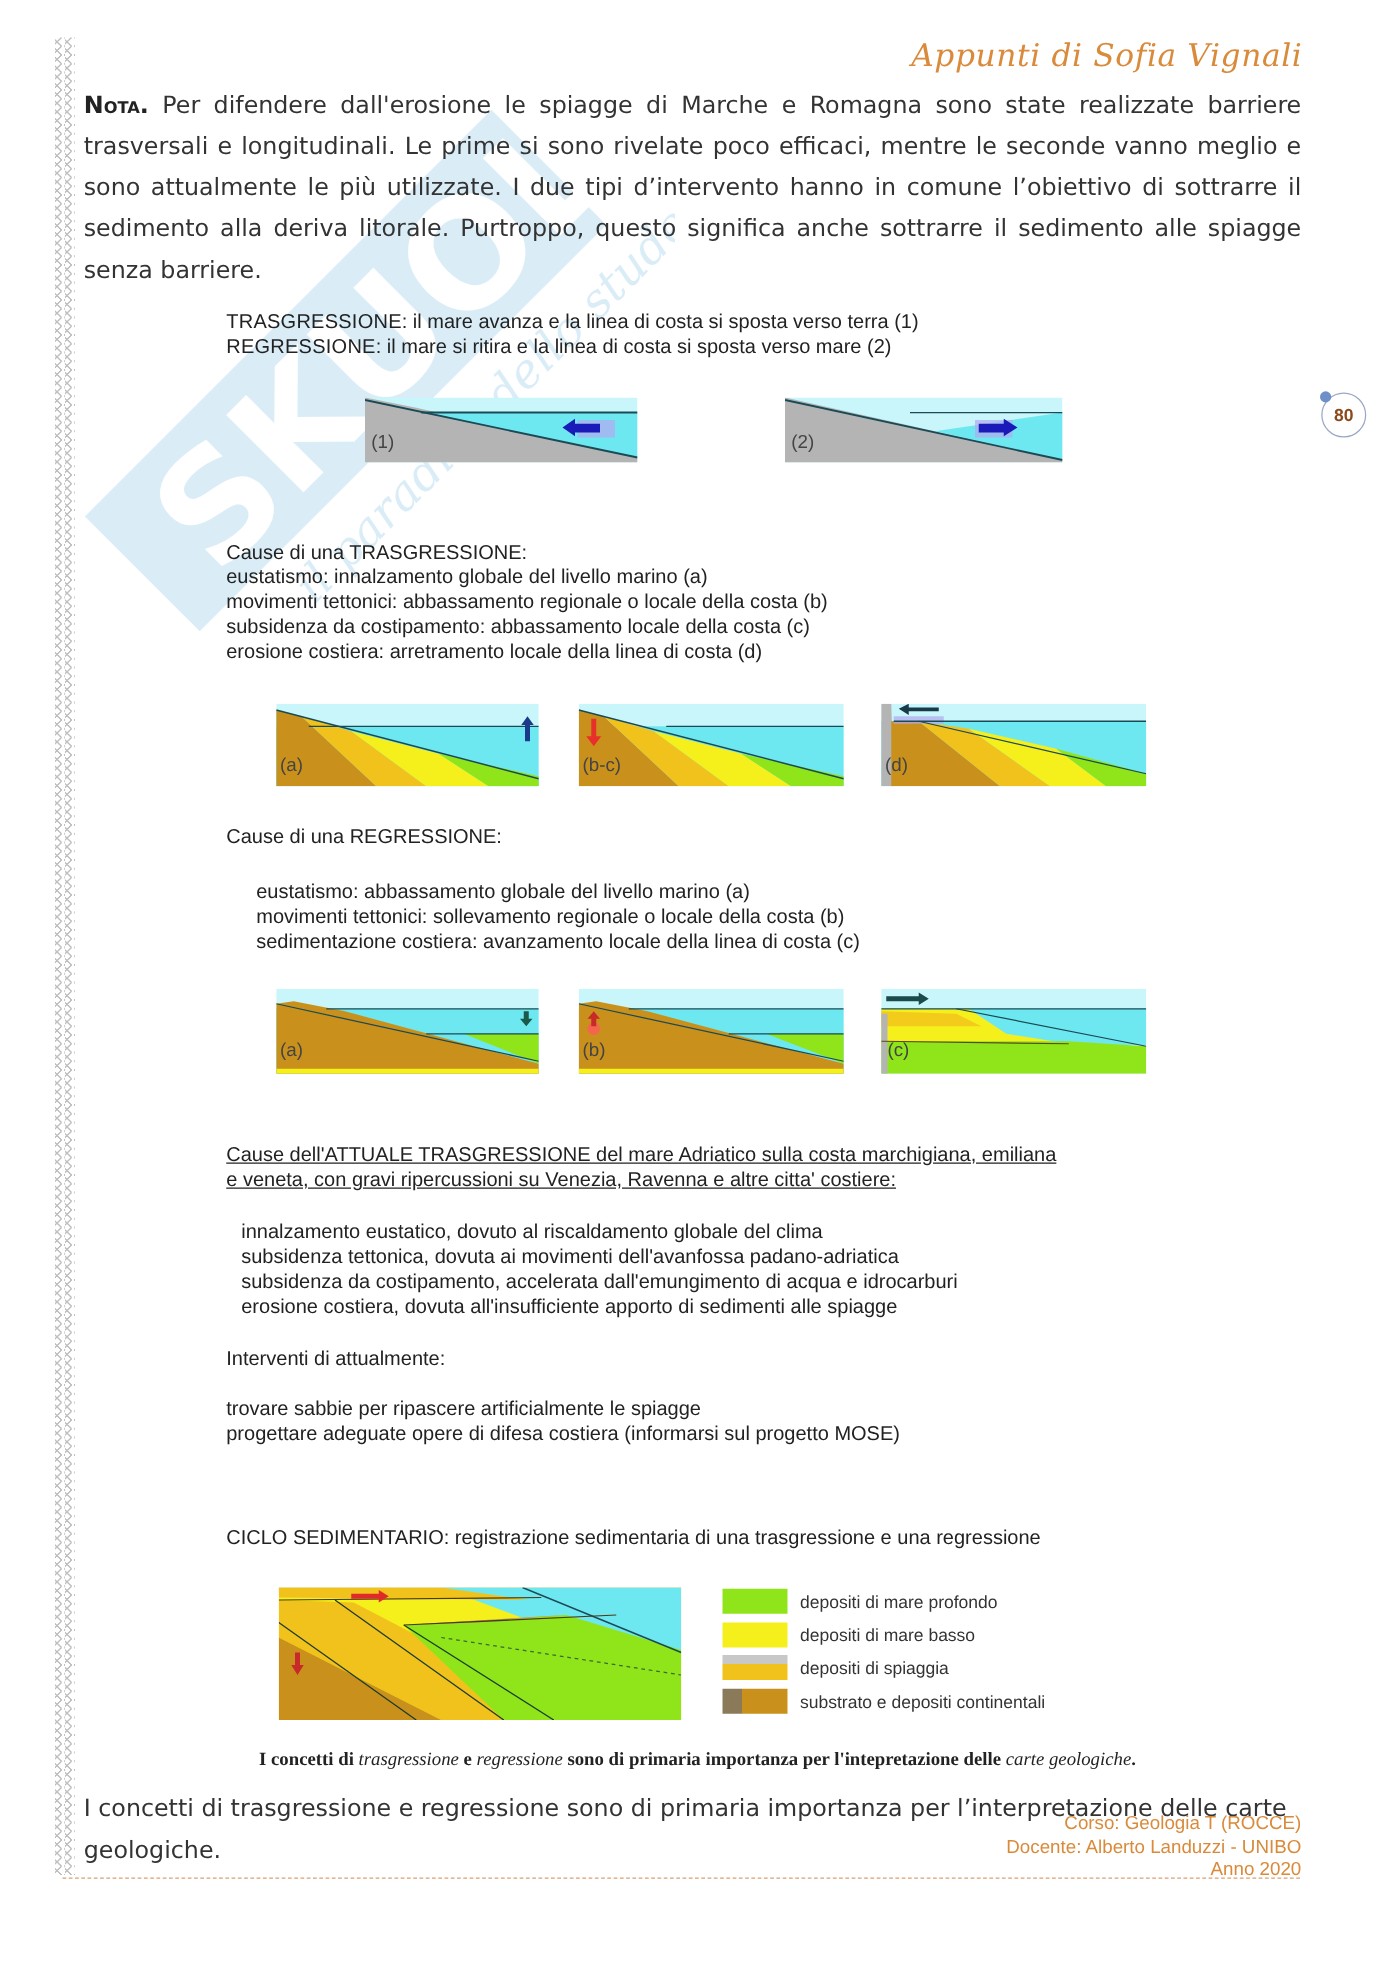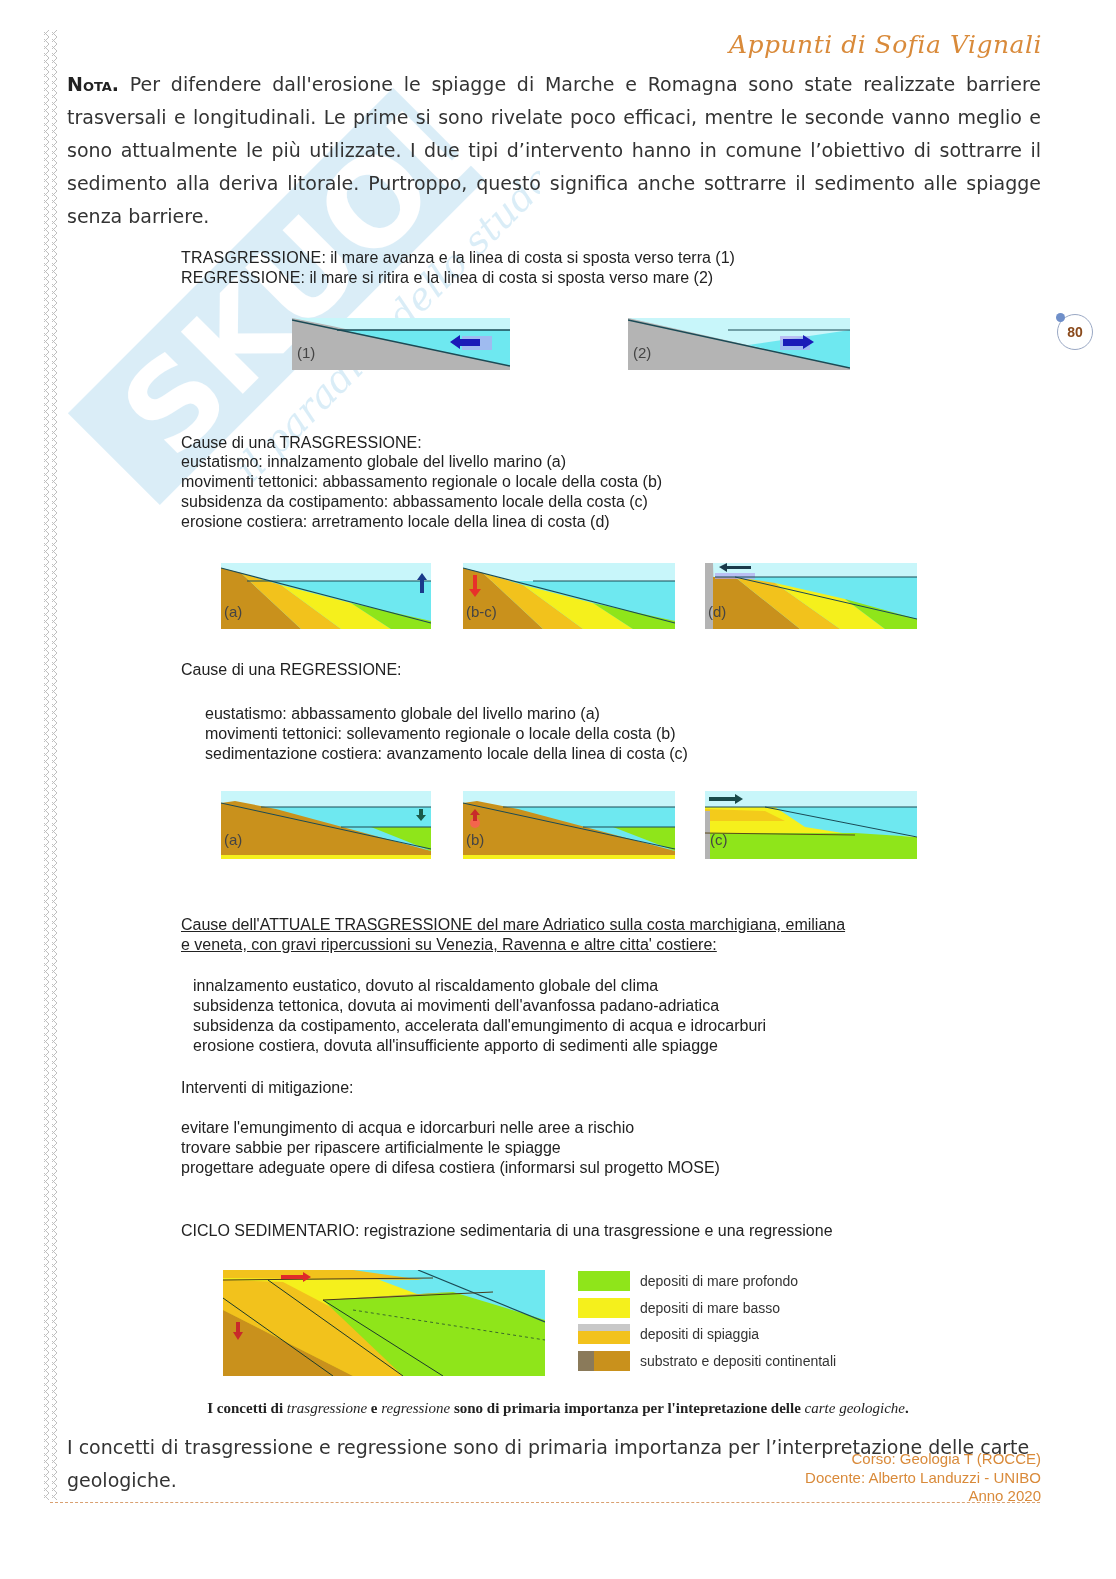--- a/index.html
+++ b/index.html
@@ -177,23 +177,22 @@
   <div>Cause dell'ATTUALE TRASGRESSIONE del mare Adriatico sulla costa marchigiana, emiliana</div>
   <div>e veneta, con gravi ripercussioni su Venezia, Ravenna e altre citta' costiere:</div>
 </div>
 <div class="fig-text" style="top:976px;margin-left:12px;">
   <div>innalzamento eustatico, dovuto al riscaldamento globale del clima</div>
   <div>subsidenza tettonica, dovuta ai movimenti dell'avanfossa padano-adriatica</div>
   <div>subsidenza da costipamento, accelerata dall'emungimento di acqua e idrocarburi</div>
   <div>erosione costiera, dovuta all'insufficiente apporto di sedimenti alle spiagge</div>
 </div>
 
-<div class="fig-text" style="top:1078px;">Interventi di mitigazione:</div>
+<div class="fig-text" style="top:1078px;">Interventi di attualmente:</div>
 <div class="fig-text" style="top:1118px;">
-  <div>evitare l'emungimento di acqua e idorcarburi nelle aree a rischio</div>
   <div>trovare sabbie per ripascere artificialmente le spiagge</div>
   <div>progettare adeguate opere di difesa costiera (informarsi sul progetto MOSE)</div>
 </div>
 
 <div class="fig-text" style="top:1221px;">
   <span>CICLO SEDIMENTARIO</span><span>: registrazione sedimentaria di una trasgressione e una regressione</span>
 </div>
 
 <svg class="diagram" style="left:223px; top:1270px;" width="322" height="106">
   <rect width="322" height="106" fill="#f5f01c"></rect>

